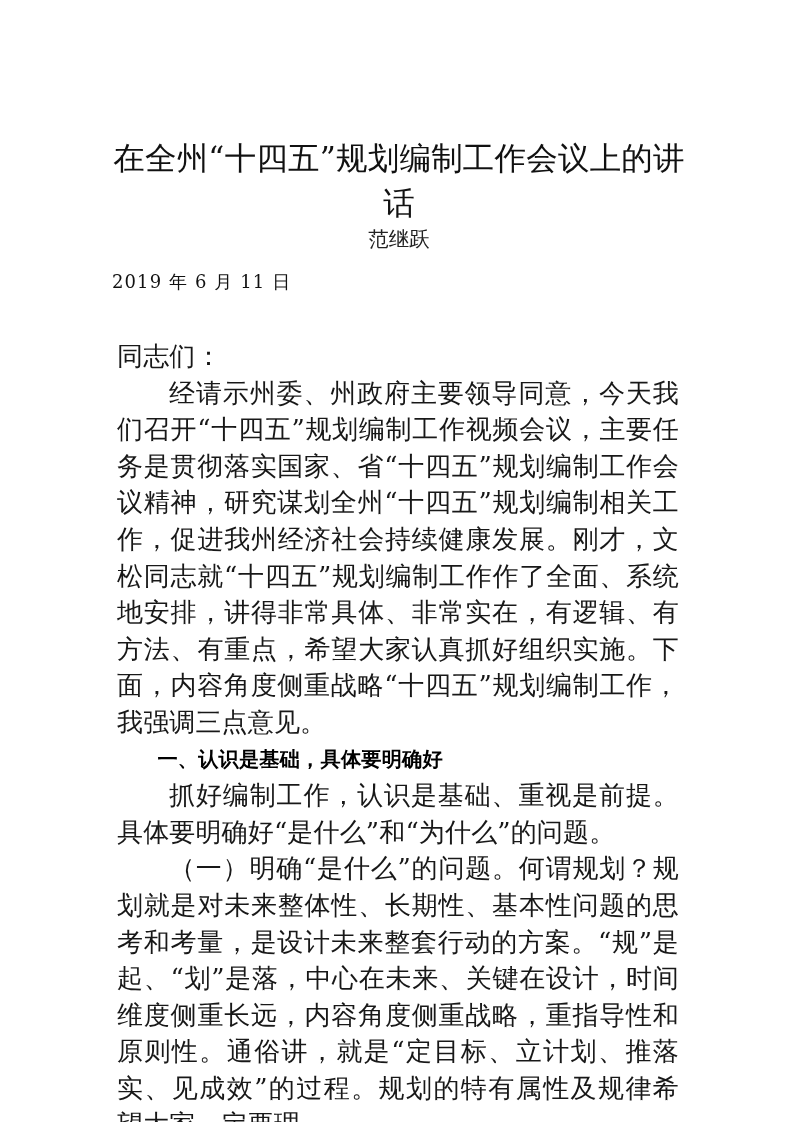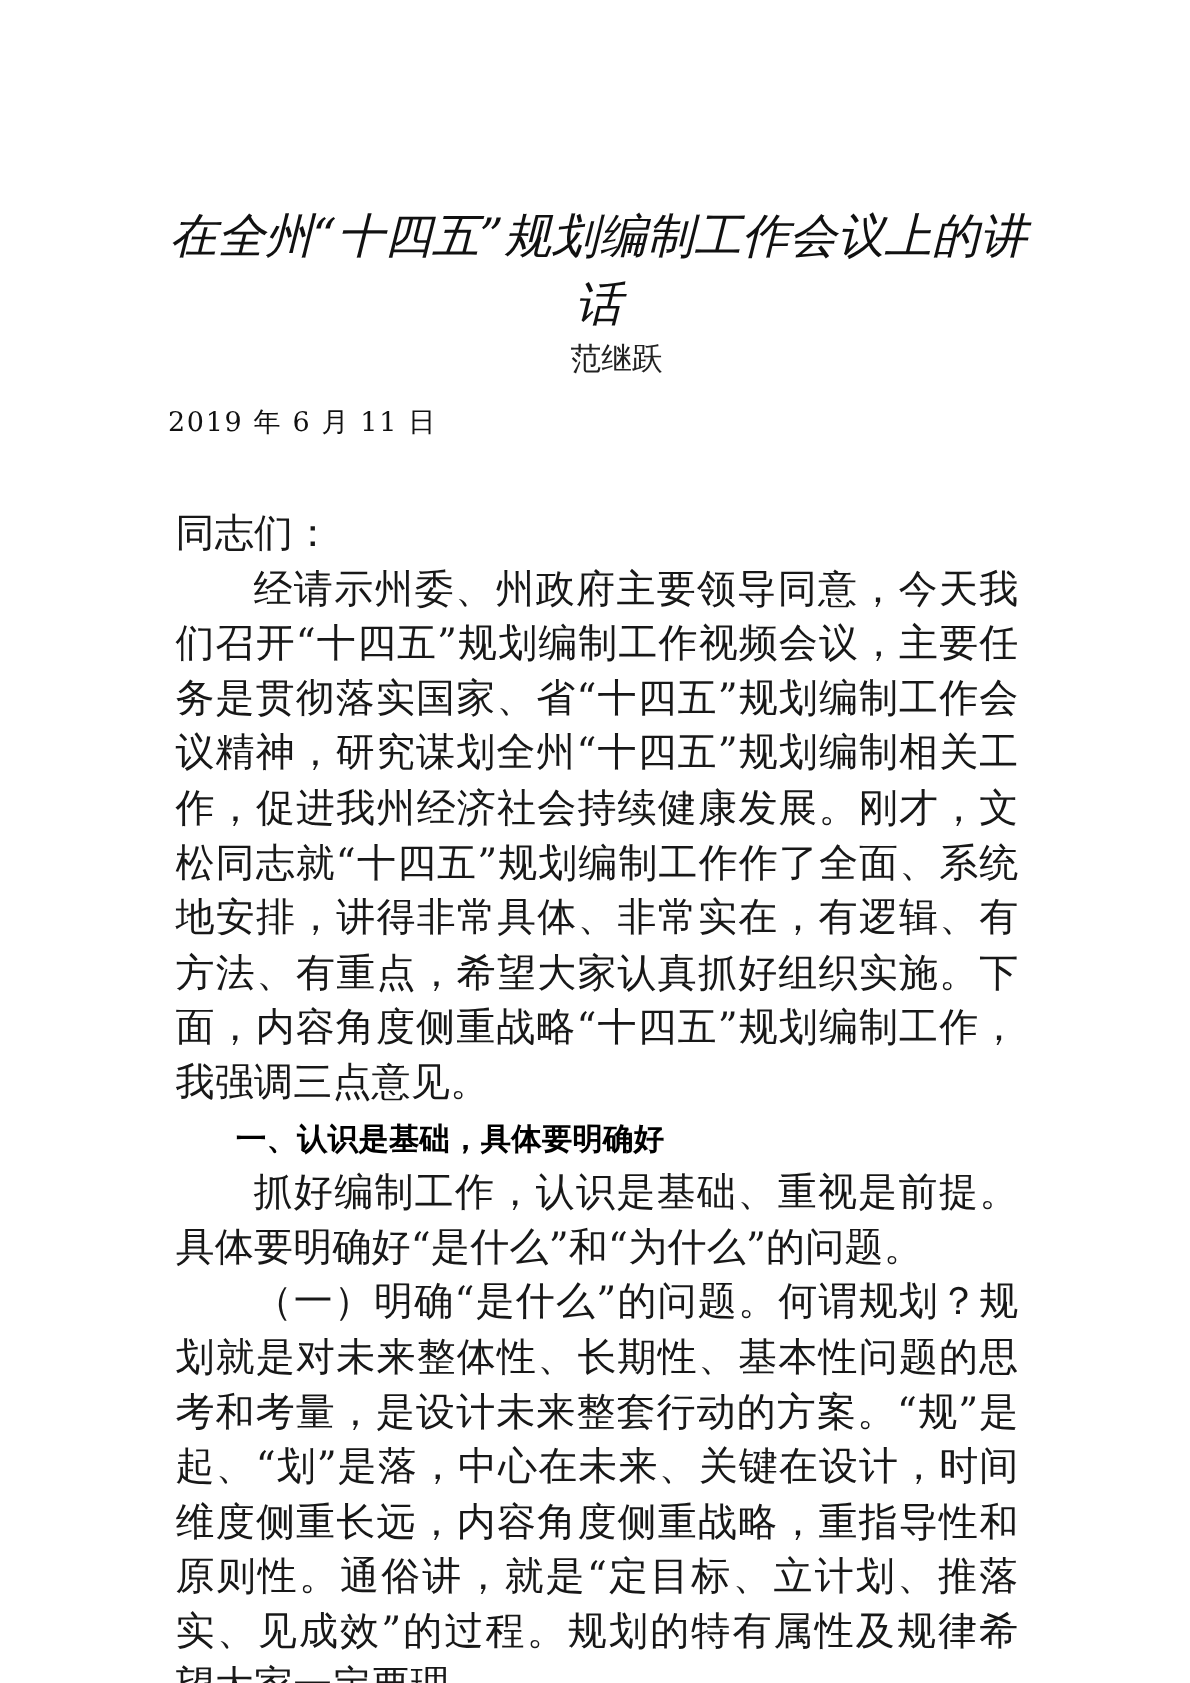--- a/index.html
+++ b/index.html
@@ -34,26 +34,25 @@
     left: 112px;
     top: 136px;
     width: 574px;
     text-align: center;
     font-family: "DejaVu Serif", "Liberation Serif", serif;
     font-size: 31.5px;
     line-height: 45px;
     font-weight: normal;
     letter-spacing: 0.2px;
     color: #111111;
-    font-style: italic;
   }
 
   .doc-author {
     position: absolute;
-    left: 124px;
+    left: 112px;
     top: 224px;
     width: 574px;
     text-align: center;
     font-family: "DejaVu Serif", "Liberation Serif", serif;
     font-size: 20.5px;
     line-height: 30px;
     color: #222222;
   }
 
   .doc-date {

